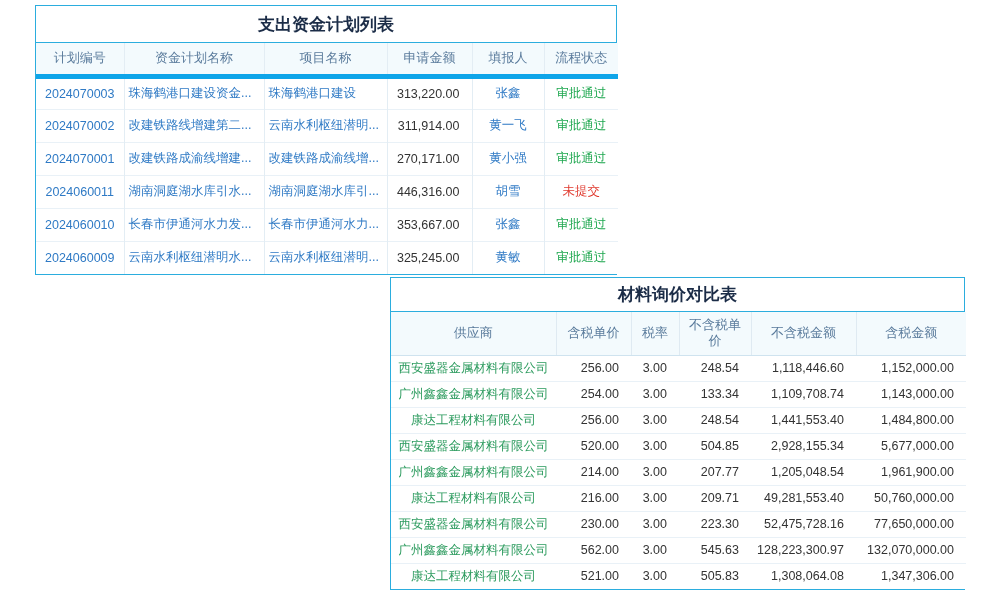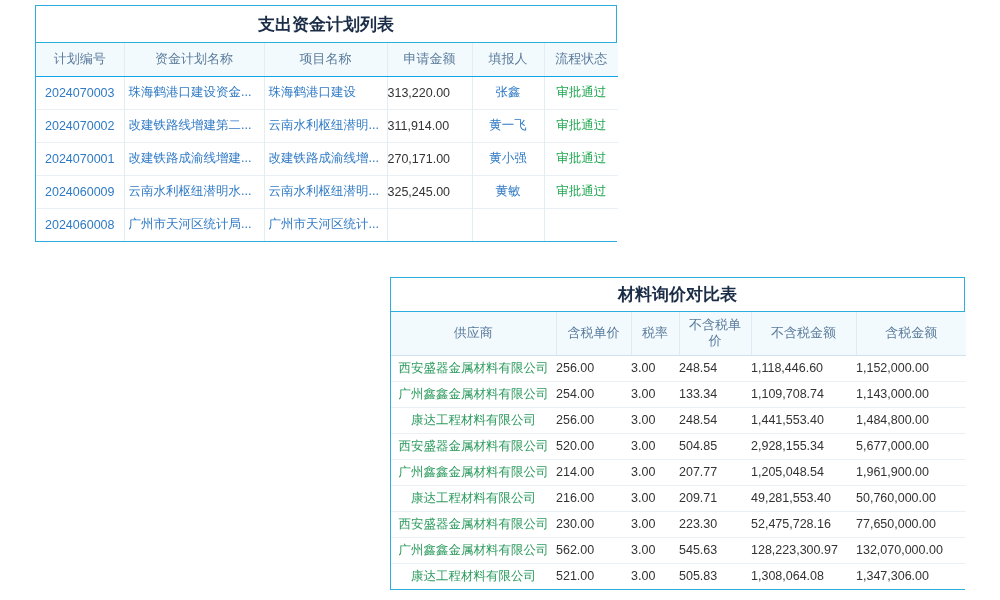--- a/index.html
+++ b/index.html
@@ -44,35 +44,35 @@
   }
   td {
     font-size:12.5px;
     vertical-align:middle;
     white-space:nowrap;
     overflow:hidden;
     background:#fff;
   }
 
   
-  .tbl-plan th { height:33px; border-bottom:1px solid #0ea5e9;text-align:center; }
+  .tbl-plan th { height:33px; border-bottom:5px solid #0ea5e9;text-align:center; }
   .tbl-plan th:not(:last-child),
   .tbl-plan td:not(:last-child) { border-right:1px solid var(--grid_line,#e3edf4); }
   .tbl-plan td { height:33px; }
   .tbl-plan tbody tr:not(:first-child) td { border-top:1px solid var(--row_line,#e9f1f7); }
 
   
   .tbl-quote th { height:43px; border-bottom:1px solid #cfe3ef; }
   .tbl-quote th:not(:last-child) { border-right:1px solid #dfeaf2; }
   .tbl-quote td { height:26px; }
   .tbl-quote tbody tr:not(:first-child) td { border-top:1px solid var(--row_line,#e9f1f7); }
 
   .c-center { text-align:center; }
   .c-left   { text-align:left;  padding-left:4px;  padding-right:4px; }
-  .c-right  { text-align:left; padding-right:12px; }
+  .c-right  { text-align:right; padding-right:12px; }
 
   .link     { color:var(--link,#2f7ac5); }
   .num      { color:var(--number_text,#333333); }
   .supplier { color:var(--supplier,#2c9b5e); }
   .status.ok   { color:var(--approved,#1ea74f); }
   .status.warn { color:var(--rejected,#e03a2f); }
   .ellip { text-overflow:clip; }
 </style>
 </head>
 <body>
@@ -117,34 +117,42 @@
         </tr>
         <tr>
           <td class="c-center link">2024070001</td>
           <td class="c-left link ellip">改建铁路成渝线增建...</td>
           <td class="c-left link ellip">改建铁路成渝线增...</td>
           <td class="c-right num">270,171.00</td>
           <td class="c-center link">黄小强</td>
           <td class="c-center status ok">审批通过</td>
         </tr>
         <tr>
+          <td class="c-center link">2024060011</td>
+          <td class="c-left link ellip">湖南洞庭湖水库引水...</td>
+          <td class="c-left link ellip">湖南洞庭湖水库引...</td>
+          <td class="c-right num">446,316.00</td>
+          <td class="c-center link">胡雪</td>
+          <td class="c-center status warn">未提交</td>
+        </tr>
+        <tr>
+          <td class="c-center link">2024060010</td>
+          <td class="c-left link ellip">长春市伊通河水力发...</td>
+          <td class="c-left link ellip">长春市伊通河水力...</td>
+          <td class="c-right num">353,667.00</td>
+          <td class="c-center link">张鑫</td>
+          <td class="c-center status ok">审批通过</td>
+        </tr>
+        <tr>
           <td class="c-center link">2024060009</td>
           <td class="c-left link ellip">云南水利枢纽潜明水...</td>
           <td class="c-left link ellip">云南水利枢纽潜明...</td>
           <td class="c-right num">325,245.00</td>
           <td class="c-center link">黄敏</td>
           <td class="c-center status ok">审批通过</td>
-        </tr>
-        <tr>
-          <td class="c-center link">2024060008</td>
-          <td class="c-left link ellip">广州市天河区统计局...</td>
-          <td class="c-left link ellip">广州市天河区统计...</td>
-          <td class="c-right num"></td>
-          <td class="c-center link"></td>
-          <td class="c-center status"></td>
         </tr>
       </tbody>
   </table>
 </section>
 
 <section class="panel panel-quote">
   <div class="panel-title">材料询价对比表</div>
   <table class="tbl-quote">
     <colgroup>
       <col style="width:165px">

